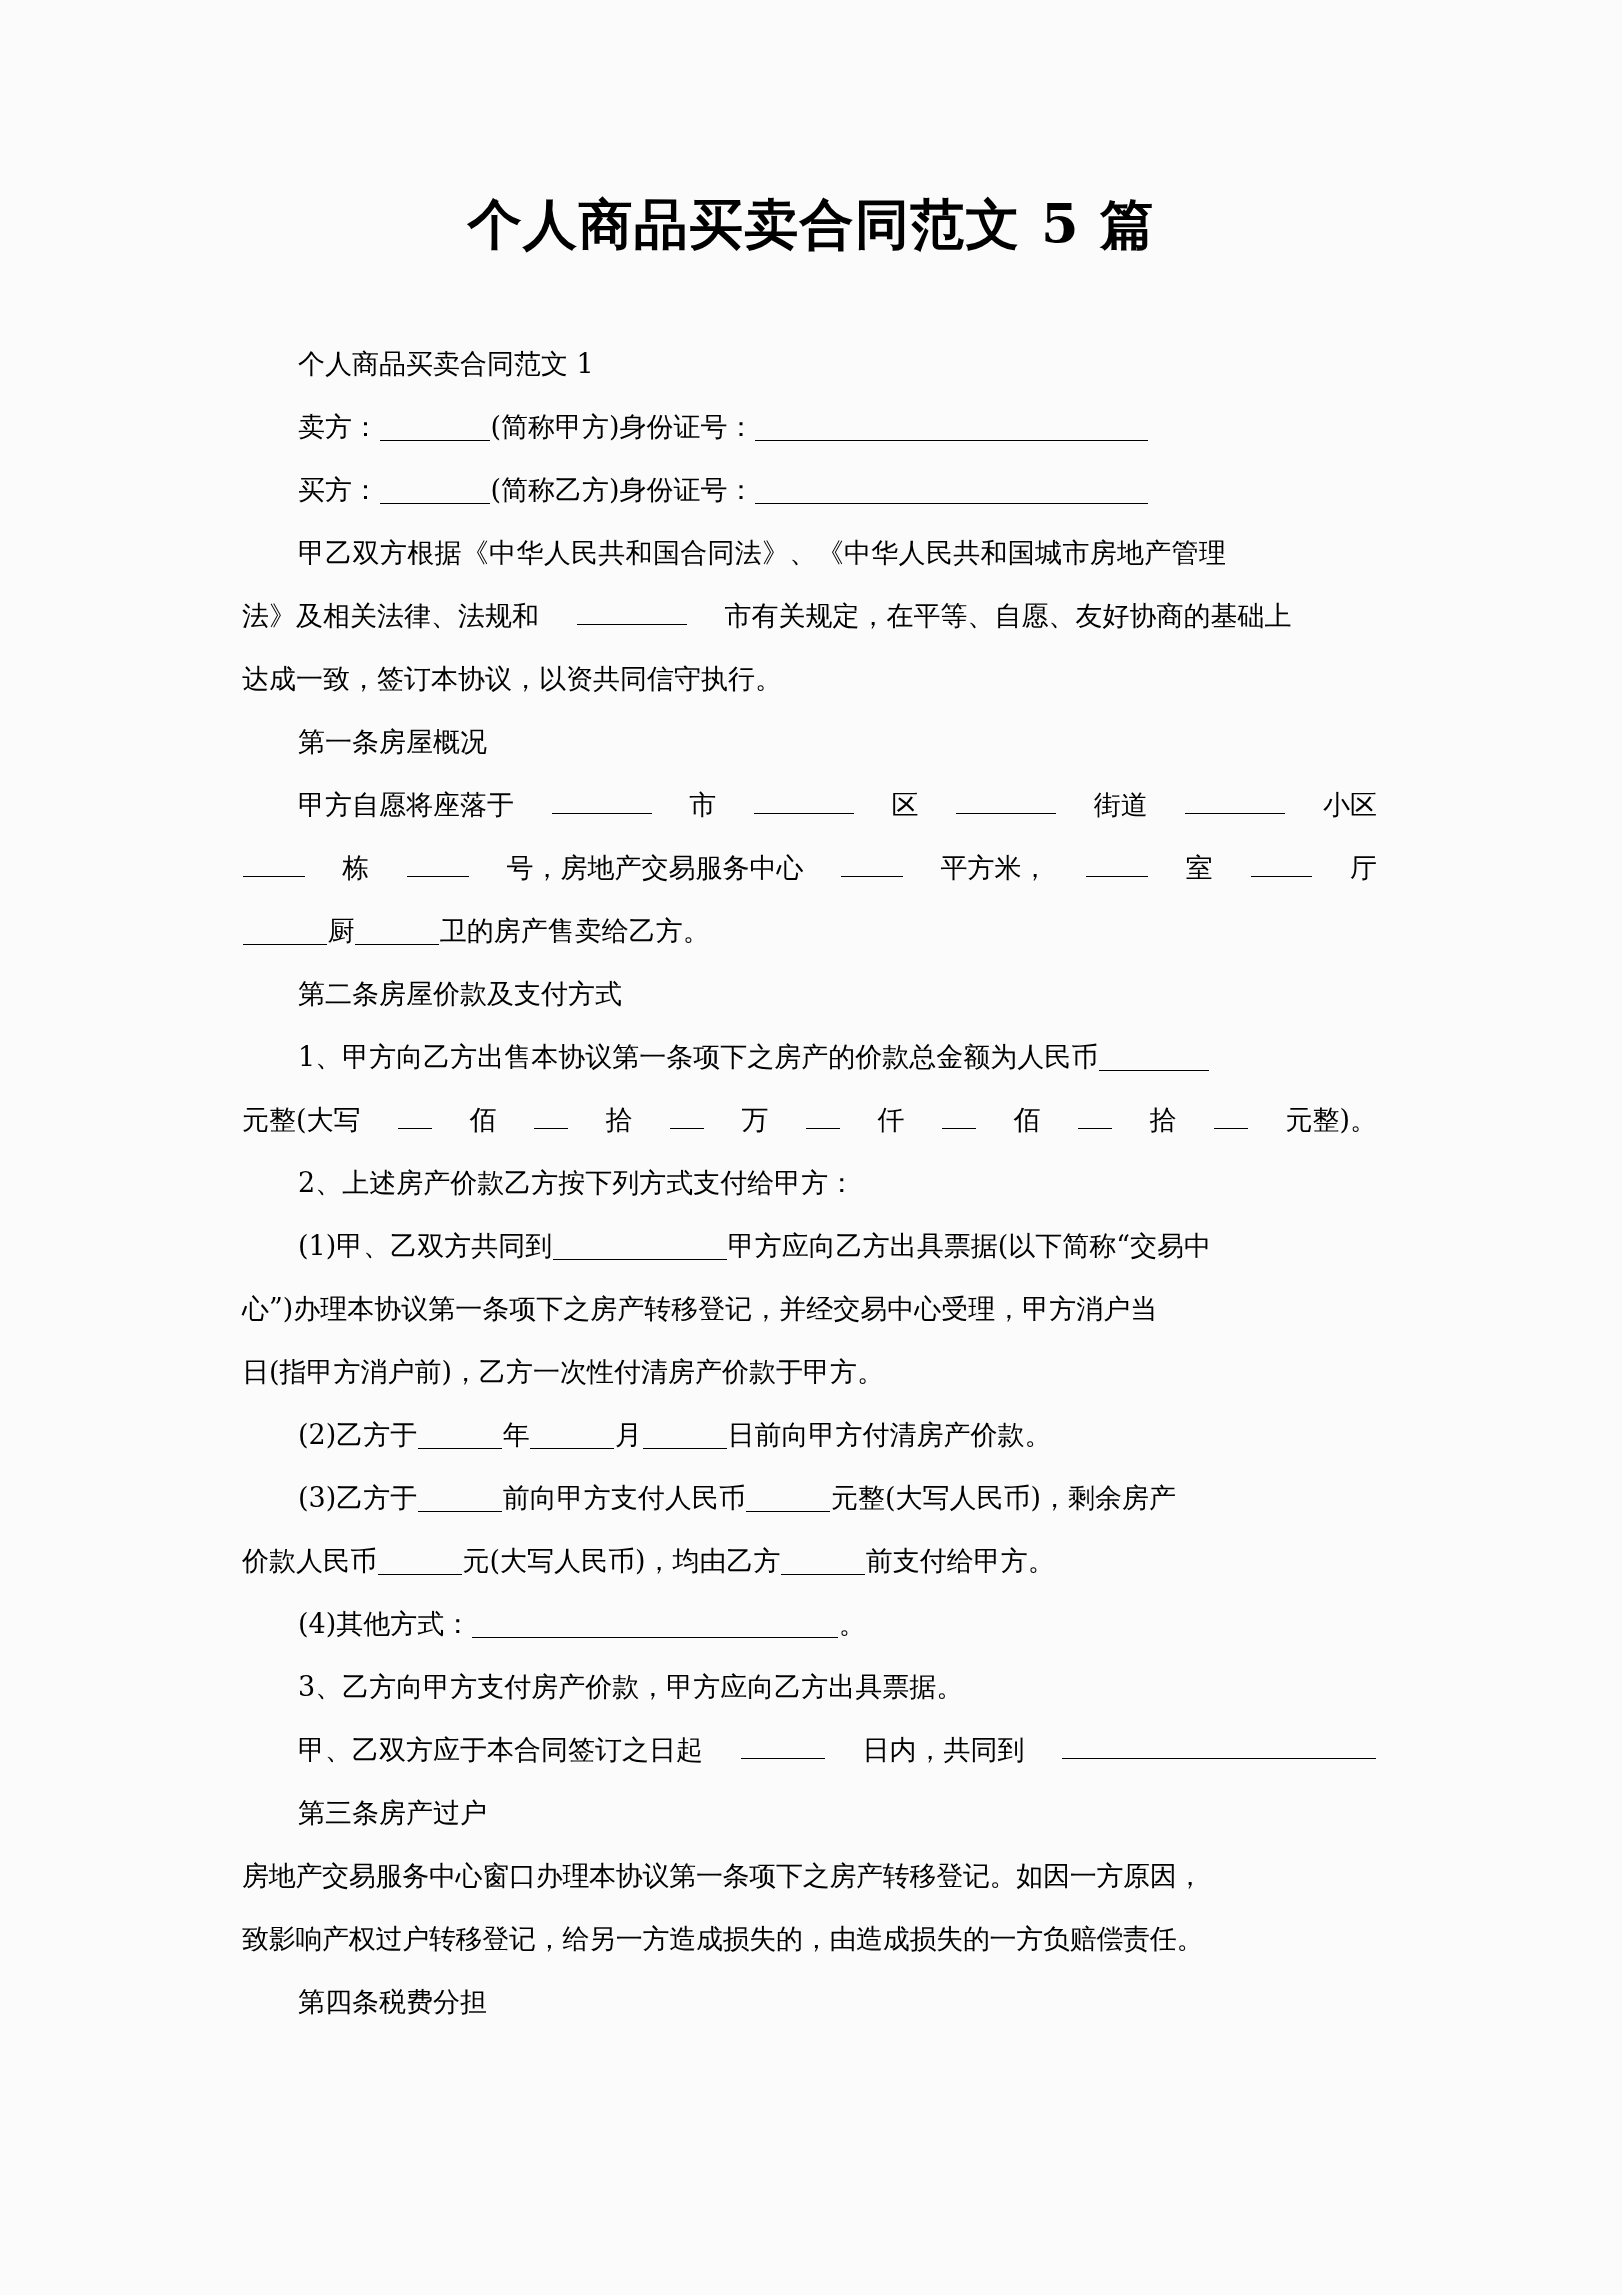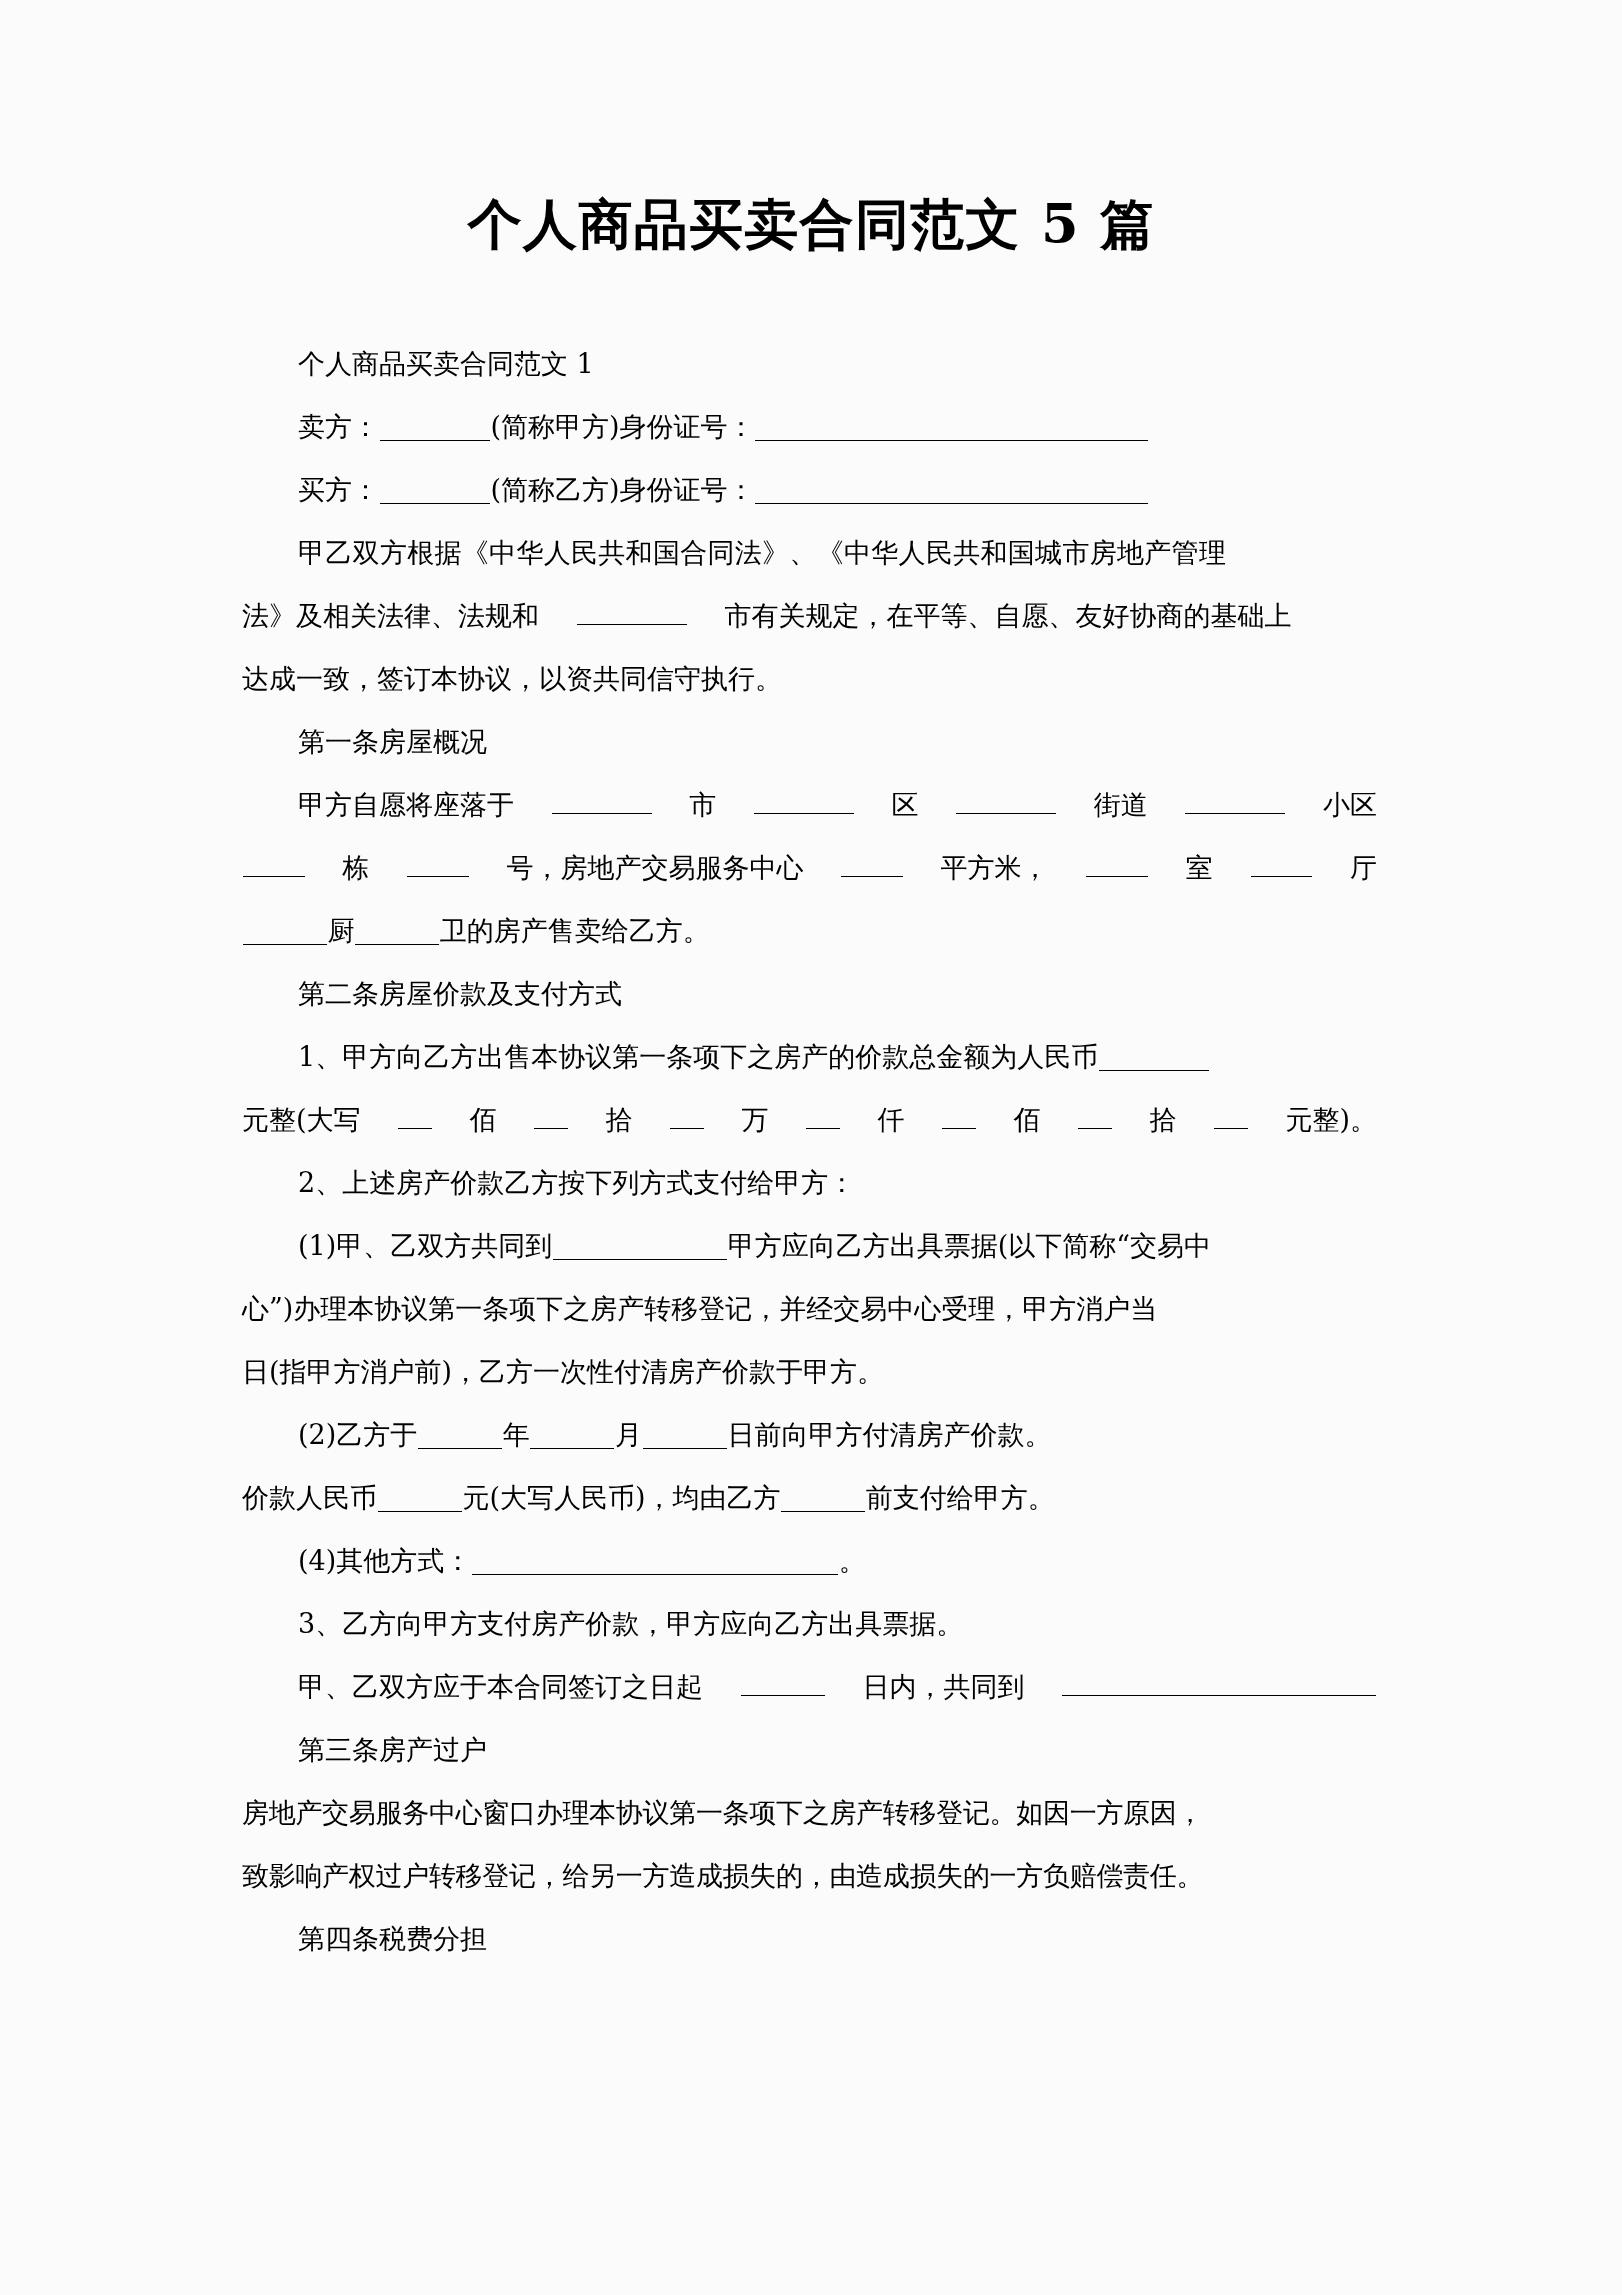--- a/index.html
+++ b/index.html
@@ -186,20 +186,23 @@
     </p>
 
     <p class="para">心”)办理本协议第一条项下之房产转移登记，并经交易中心受理，甲方消户当</p>
 
     <p class="para">日(指甲方消户前)，乙方一次性付清房产价款于甲方。</p>
 
     <p class="para indent">
       <span class="nowrap">(2)乙方于</span><span class="blank b-md"></span><span class="nowrap">年</span><span class="blank b-md"></span><span class="nowrap">月</span><span class="blank b-md"></span><span class="nowrap">日前向甲方付清房产价款。</span>
     </p>
 
+    <p class="para indent">
+      <span class="nowrap">(3)乙方于</span><span class="blank b-md"></span><span class="nowrap">前向甲方支付人民币</span><span class="blank b-md"></span><span class="nowrap">元整(大写人民币)，剩余房产</span>
+    </p>
 
     <p class="para">
       <span class="nowrap">价款人民币</span><span class="blank b-md"></span><span class="nowrap">元(大写人民币)，均由乙方</span><span class="blank b-md"></span><span class="nowrap">前支付给甲方。</span>
     </p>
 
     <p class="para indent">
       <span class="nowrap">(4)其他方式：</span><span class="blank" style="width:366px"></span><span class="nowrap">。</span>
     </p>
 
     <p class="para indent">3、乙方向甲方支付房产价款，甲方应向乙方出具票据。</p>

